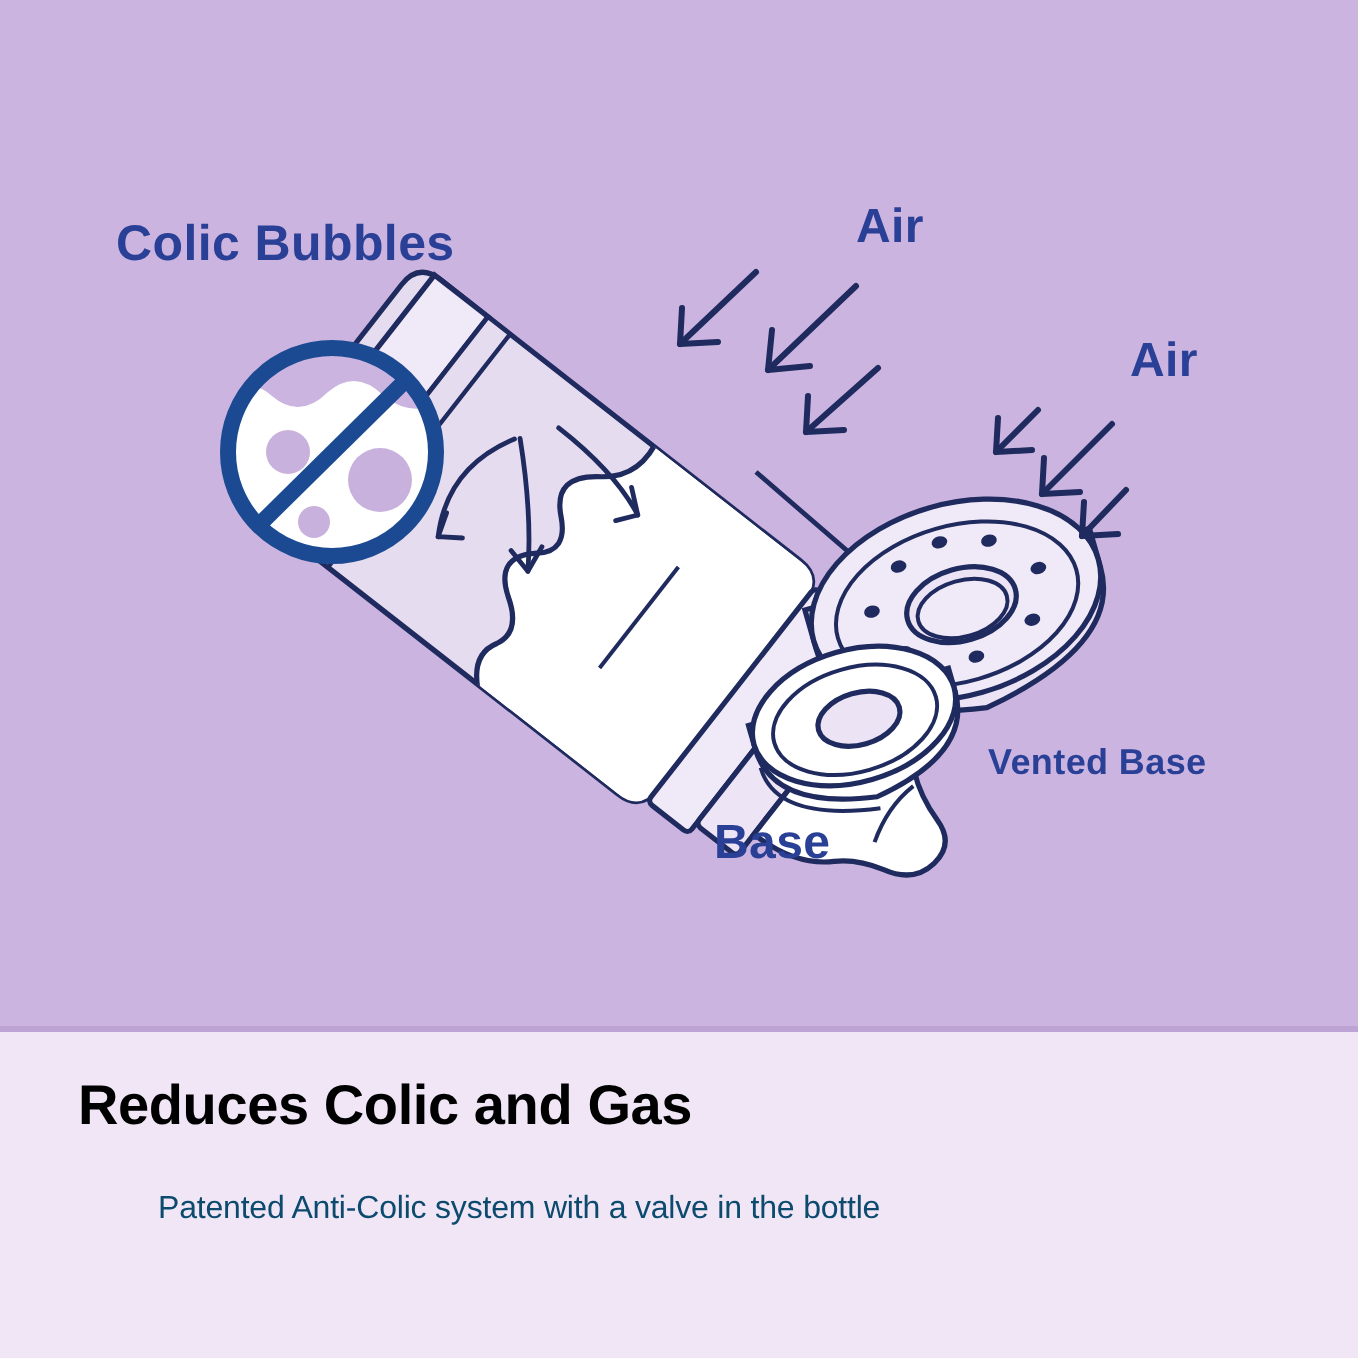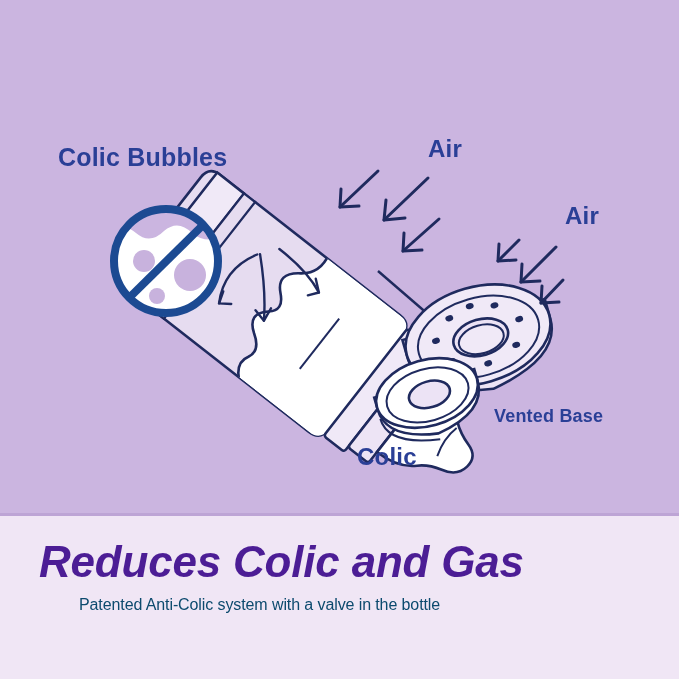--- a/index.html
+++ b/index.html
@@ -17,21 +17,20 @@
     overflow: hidden;
     background: #cbb5e0;
   }
   .diagram-panel {
     position: absolute;
     left: 0;
     top: 0;
     width: 679px;
     height: 516px;
     background: #cbb5e0;
-    margin-top: 35px;
   }
   .divider-line {
     position: absolute;
     left: 0;
     top: 513px;
     width: 679px;
     height: 3px;
     background: #bda4d5;
   }
   .caption-panel {
@@ -78,26 +77,25 @@
   }
   #label-vented-base {
     left: 494px;
     top: 371px;
     font-size: 18px;
   }
   .caption-title {
     position: absolute;
     left: 39px;
     top: 537px;
-    font-size: 44px;
+    font-size: 28px;
     font-weight: bold;
-    color: #4c1d95;
+    color: #000000;
     letter-spacing: -0.2px;
     white-space: nowrap;
-    font-style: italic;
   }
   .caption-body {
     position: absolute;
     left: 39px;
     top: 588px;
     width: 610px;
     font-size: 16px;
     line-height: 33px;
     color: #0c4a6e;
     letter-spacing: -0.1px;
@@ -236,21 +234,21 @@
       </g>
 
     </svg>
 
     <div class="label" id="label-colic-bubbles">Colic Bubbles</div>
 
     <div class="label" id="label-air-1">Air</div>
 
     <div class="label" id="label-air-2">Air</div>
 
-    <div class="label" id="label-valve">Colic</div>
+    <div class="label" id="label-valve">Base</div>
 
     <div class="label" id="label-vented-base">Vented Base</div>
   </div>
 
   <div class="divider-line"></div>
 
   <div class="caption-panel"></div>
 
   <div class="caption-title">Reduces Colic and Gas</div>
 

